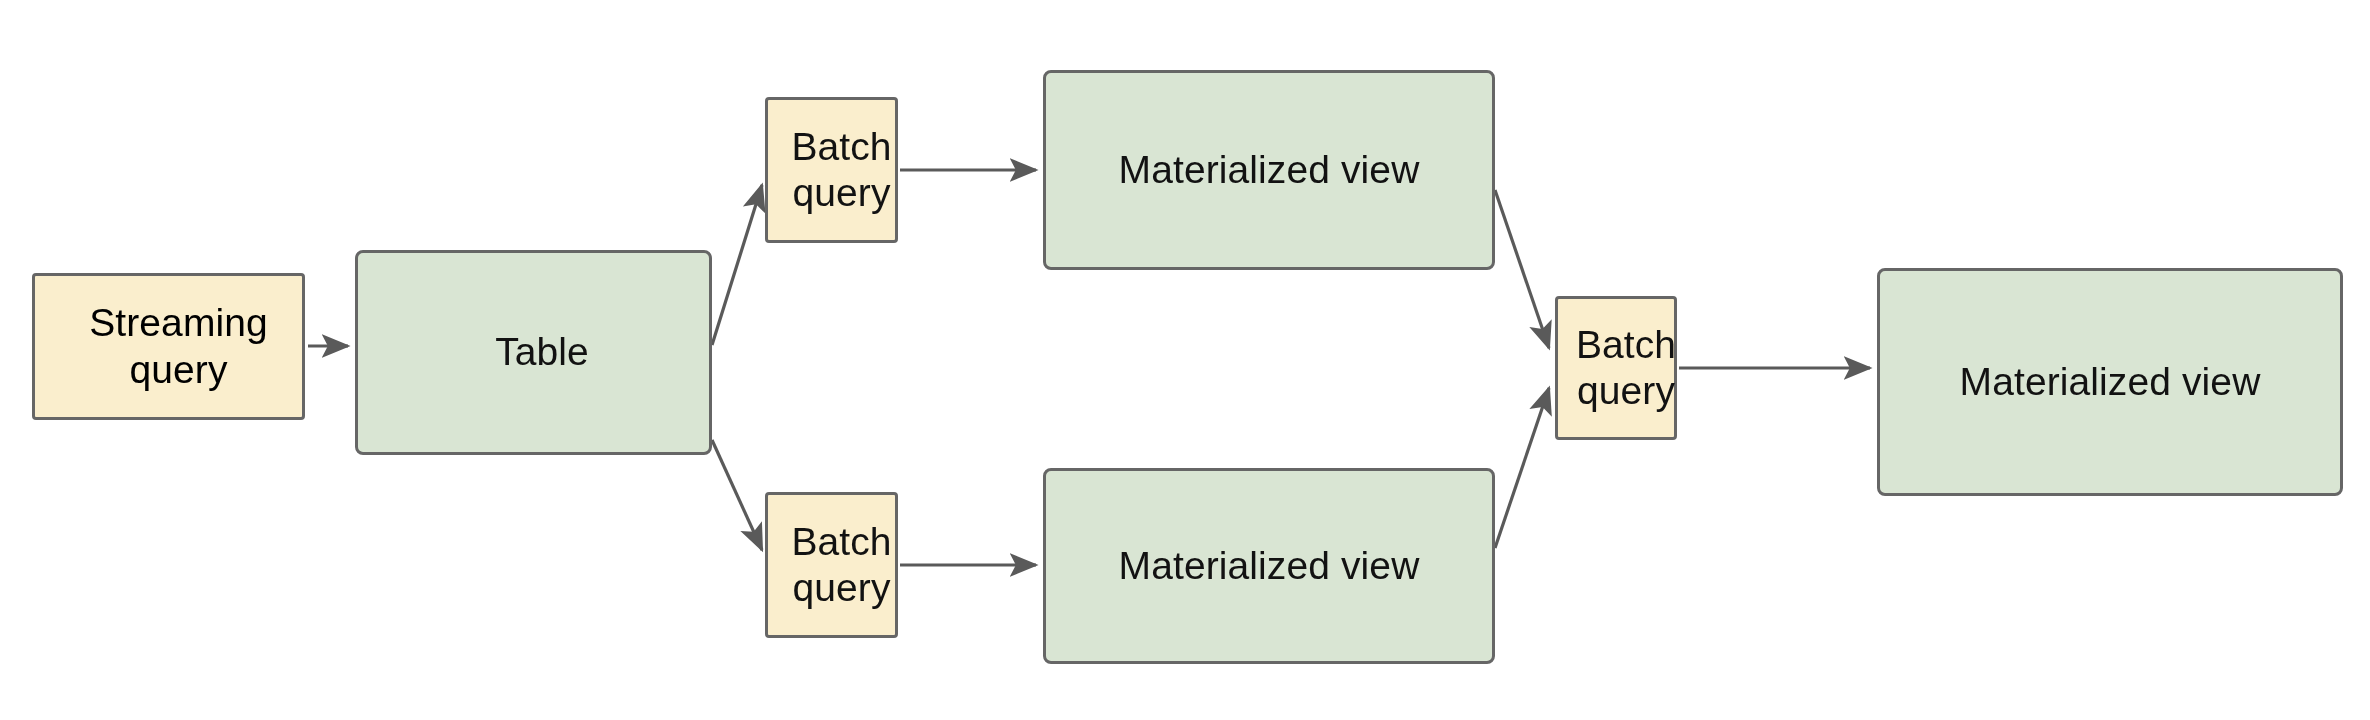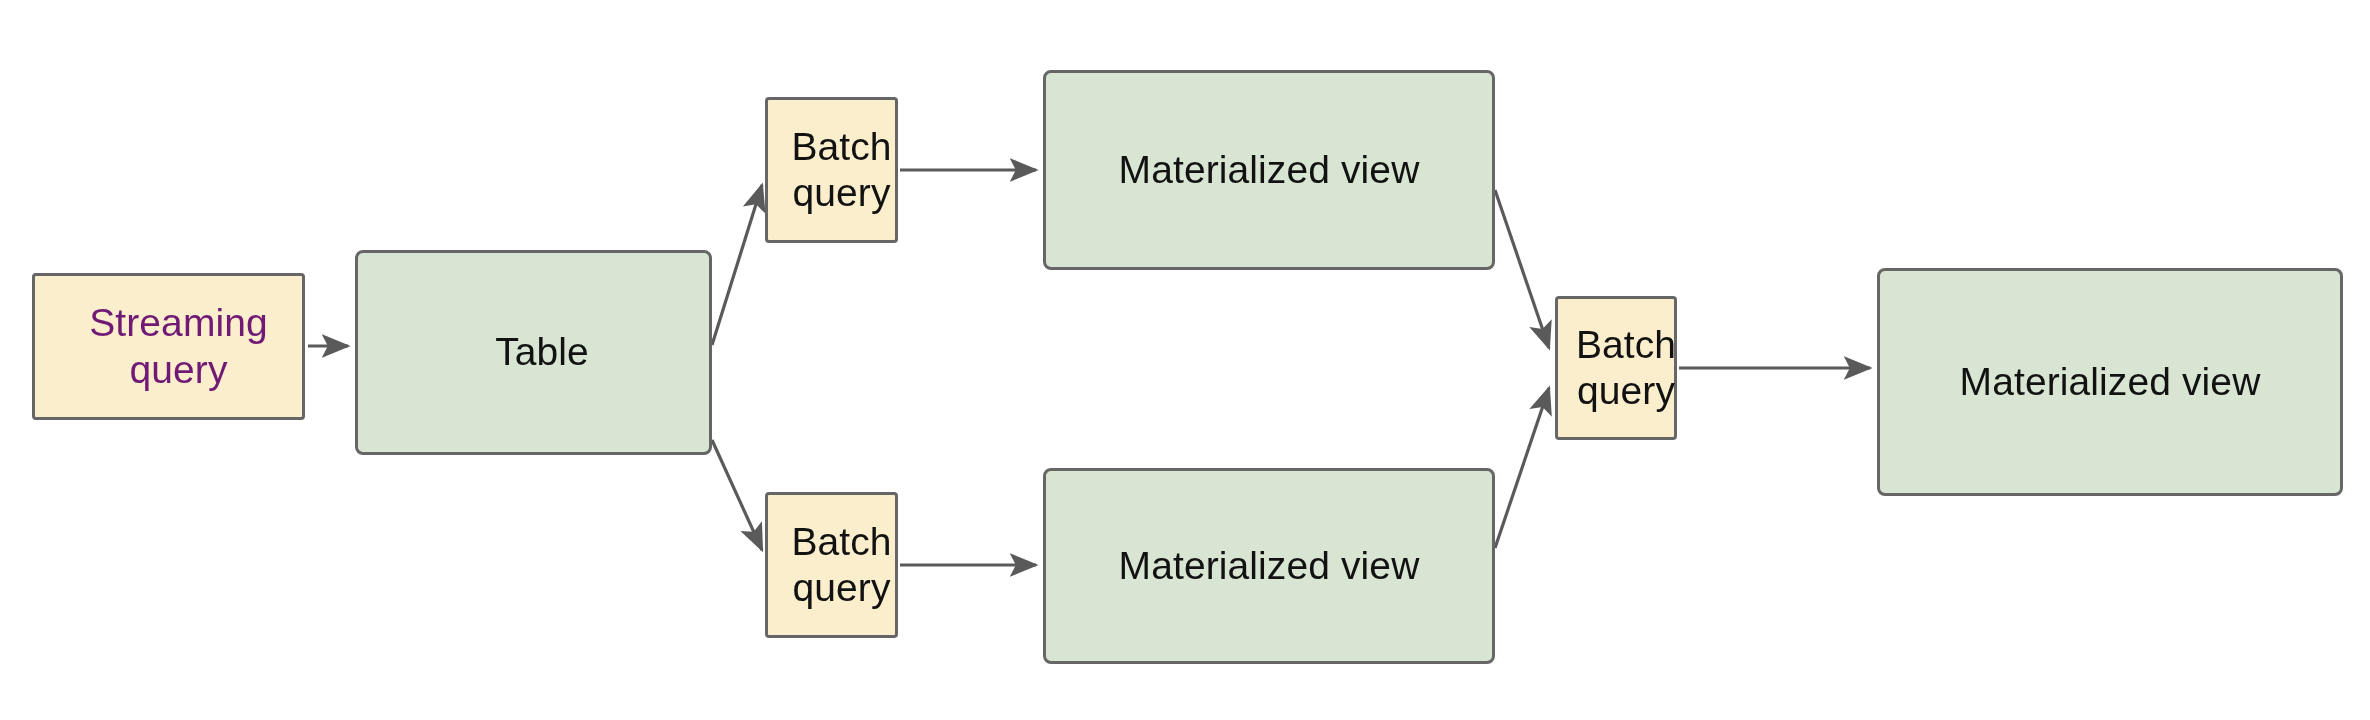--- a/index.html
+++ b/index.html
@@ -73,21 +73,21 @@
         <polyline points="712,345 762,185" fill="none" stroke="#5a5a5a" stroke-width="3.2" stroke-linecap="butt" stroke-linejoin="round" marker-end="url(#arrowhead)"></polyline>
         <polyline points="900,170 1036,170" fill="none" stroke="#5a5a5a" stroke-width="3.2" stroke-linecap="butt" stroke-linejoin="round" marker-end="url(#arrowhead)"></polyline>
         <polyline points="712,440 762,550" fill="none" stroke="#5a5a5a" stroke-width="3.2" stroke-linecap="butt" stroke-linejoin="round" marker-end="url(#arrowhead)"></polyline>
         <polyline points="900,565 1036,565" fill="none" stroke="#5a5a5a" stroke-width="3.2" stroke-linecap="butt" stroke-linejoin="round" marker-end="url(#arrowhead)"></polyline>
         <polyline points="1495,190 1549,348" fill="none" stroke="#5a5a5a" stroke-width="3.2" stroke-linecap="butt" stroke-linejoin="round" marker-end="url(#arrowhead)"></polyline>
         <polyline points="1495,548 1549,388" fill="none" stroke="#5a5a5a" stroke-width="3.2" stroke-linecap="butt" stroke-linejoin="round" marker-end="url(#arrowhead)"></polyline>
         <polyline points="1679,368 1870,368" fill="none" stroke="#5a5a5a" stroke-width="3.2" stroke-linecap="butt" stroke-linejoin="round" marker-end="url(#arrowhead)"></polyline>
       </g>
   </svg>
 
-  <div class="node node-query" style="left: 32px; top: 273px; width: 273px; height: 147px; background: rgb(250, 238, 205); border-color: rgb(102, 102, 102); color: #701a75;">
+  <div class="node node-query" style="left: 32px; top: 273px; width: 273px; height: 147px; background: rgb(250, 238, 205); border-color: rgb(102, 102, 102); color: #000000;">
     <span class="label">Streaming
 query</span>
   </div>
 
   <div class="node node-store" style="left: 355px; top: 250px; width: 357px; height: 205px; background: rgb(217, 229, 211); border-color: rgb(102, 102, 102); color: rgb(18, 18, 18); padding-left: 17px;">
     <span class="label">Table</span>
   </div>
 
   <div class="node node-query" style="left: 765px; top: 97px; width: 133px; height: 146px; background: rgb(250, 238, 205); border-color: rgb(102, 102, 102); color: rgb(18, 18, 18);">
     <span class="label">Batch

